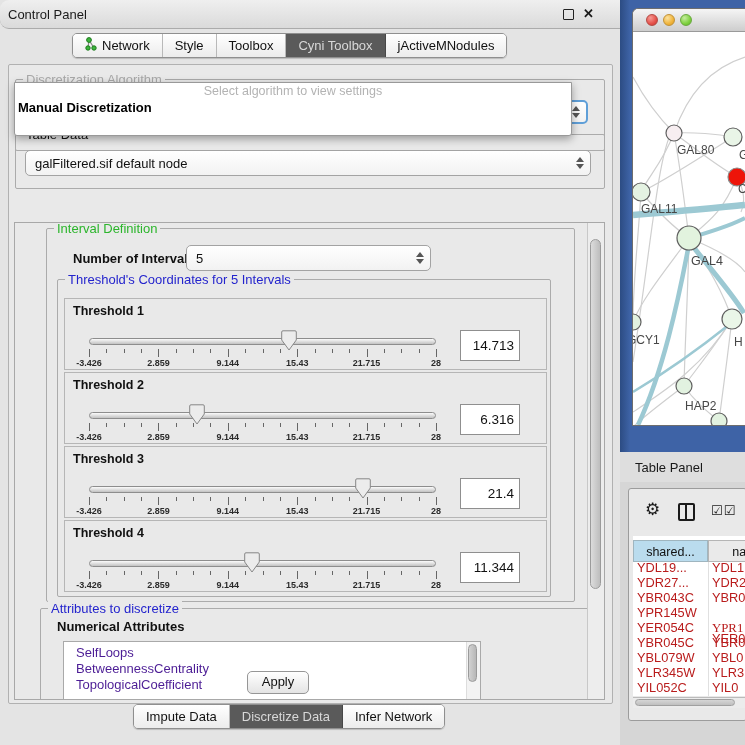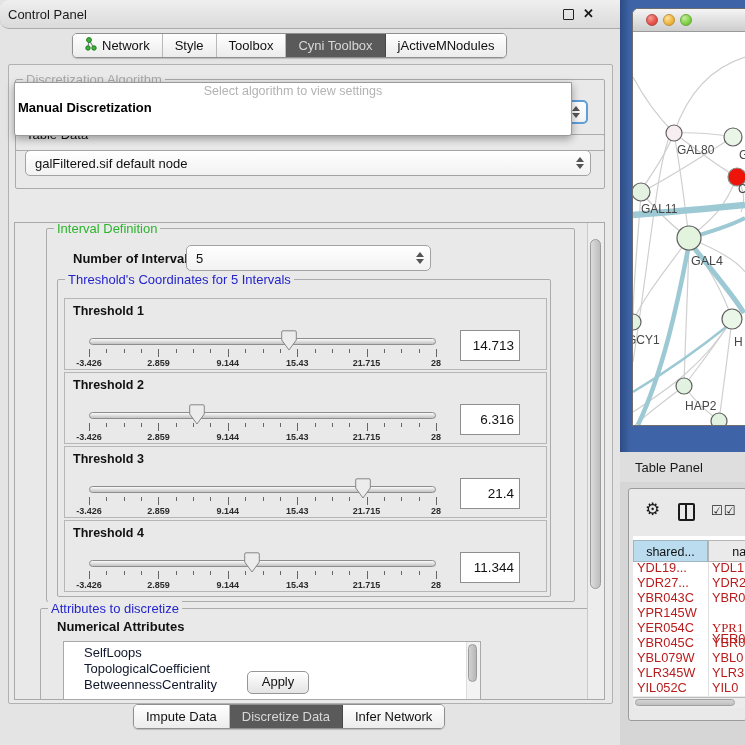--- a/index.html
+++ b/index.html
@@ -67,21 +67,21 @@
   .thr-ticks i{position:absolute;top:0;width:1px;background:#666;}
   .thr-ticklabels{position:absolute;left:24px;top:59px;width:347px;height:11px;}
   .thr-ticklabels span{position:absolute;transform:translateX(-50%);font-size:9px;font-weight:bold;
                        color:#2b2b2b;white-space:nowrap;}
   .thr-value{position:absolute;left:395px;top:31px;width:53px;height:29px;background:#fff;
              border:1px solid #8f8f8f;font-size:13.5px;text-align:right;padding-right:5px;
              line-height:29px;box-sizing:content-box;}
 
   .attr-list{position:absolute;left:22px;top:32px;width:416px;height:120px;background:#fff;
              border:1px solid #a9a9a9;overflow:hidden;}
-  .attr-list .row{font-size:13px;line-height:16px;padding-left:20px;color:#0f172a;}
+  .attr-list .row{font-size:13px;line-height:16px;padding-left:12px;color:#4c1d95;}
   .attr-vscroll{position:absolute;right:0;top:0;bottom:0;width:13px;background:#f3f3f3;border-left:1px solid #ddd;}
   .attr-vscroll .thumb{position:absolute;left:1px;top:2px;width:9px;height:38px;border-radius:5px;
                   background:linear-gradient(90deg,#d2d2d2,#b7b7b7);border:1px solid #9a9a9a;box-sizing:border-box;}
 
   .btn{position:absolute;background:linear-gradient(#ffffff,#e4e4e4);border:1px solid #969696;
        border-radius:5px;font-size:13px;text-align:center;line-height:20px;}
 
   
   .desktop{left:620px;top:0;width:125px;height:452px;
            background:linear-gradient(90deg,#2c4c83 0px,#3e63a6 10px);}
@@ -369,22 +369,22 @@
           </div>
       </div>
     </div>
 
     <div class="group" style="left:25px;top:385px;width:553px;height:110px;">
       <span class="gtitle t-blue">Attributes to discretize</span>
       <span class="abs" style="left:16px;top:10px;font-size:13px;font-weight:bold;">Numerical Attributes</span>
       <div class="attr-list">
         <div id="attr-items" style="padding-top: 3px;">
             <div class="row">SelfLoops</div>
+            <div class="row">BetweennessCentrality</div>
             <div class="row">TopologicalCoefficient</div>
-            <div class="row">BetweennessCentrality</div>
           </div>
         <div class="attr-vscroll">
           <div class="thumb"></div>
         </div>
       </div>
     </div>
 
     <div class="vscroll">
       <div class="thumb"></div>
     </div>

